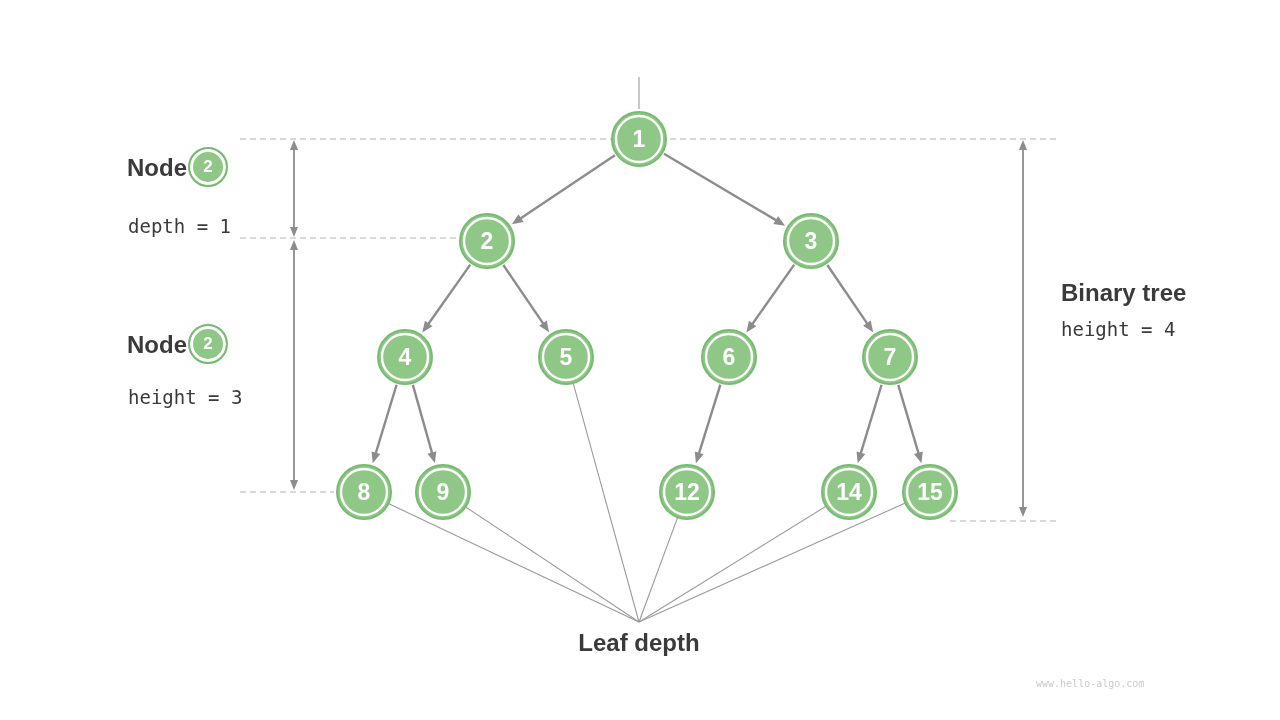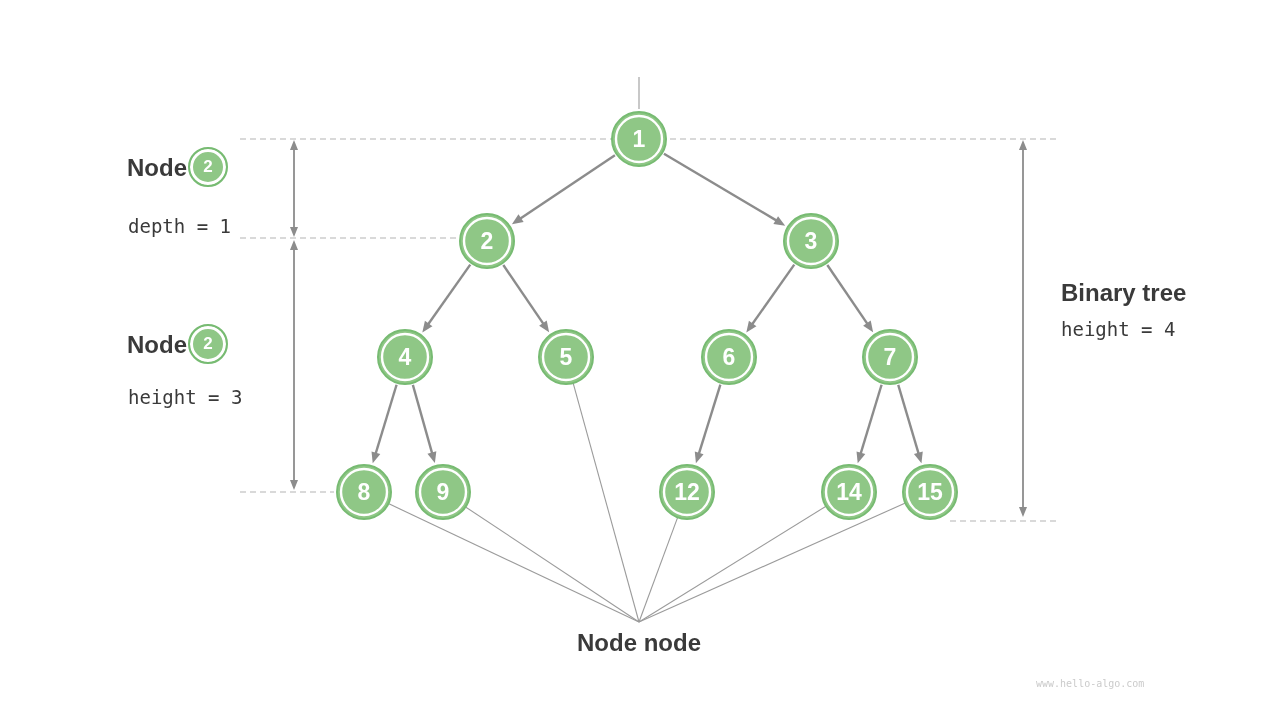--- a/index.html
+++ b/index.html
@@ -231,17 +231,17 @@
     <span class="anno-title">Node</span>
     <span class="badge">
         <span>2</span>
       </span>
   </div>
   <div class="formula" style="left:128px;top:385px">height = 3</div>
 
   <div class="label" style="left:1061px;top:279px">Binary tree</div>
   <div class="formula" style="left:1061px;top:317px">height = 4</div>
 
-  <div class="label centered" style="left:489px;top:629px">Node node</div>
+  <div class="label centered" style="left:489px;top:629px">Leaf depth</div>
 
   <div class="watermark">www.hello-algo.com</div>
 
 </div>
 
 </body></html>

